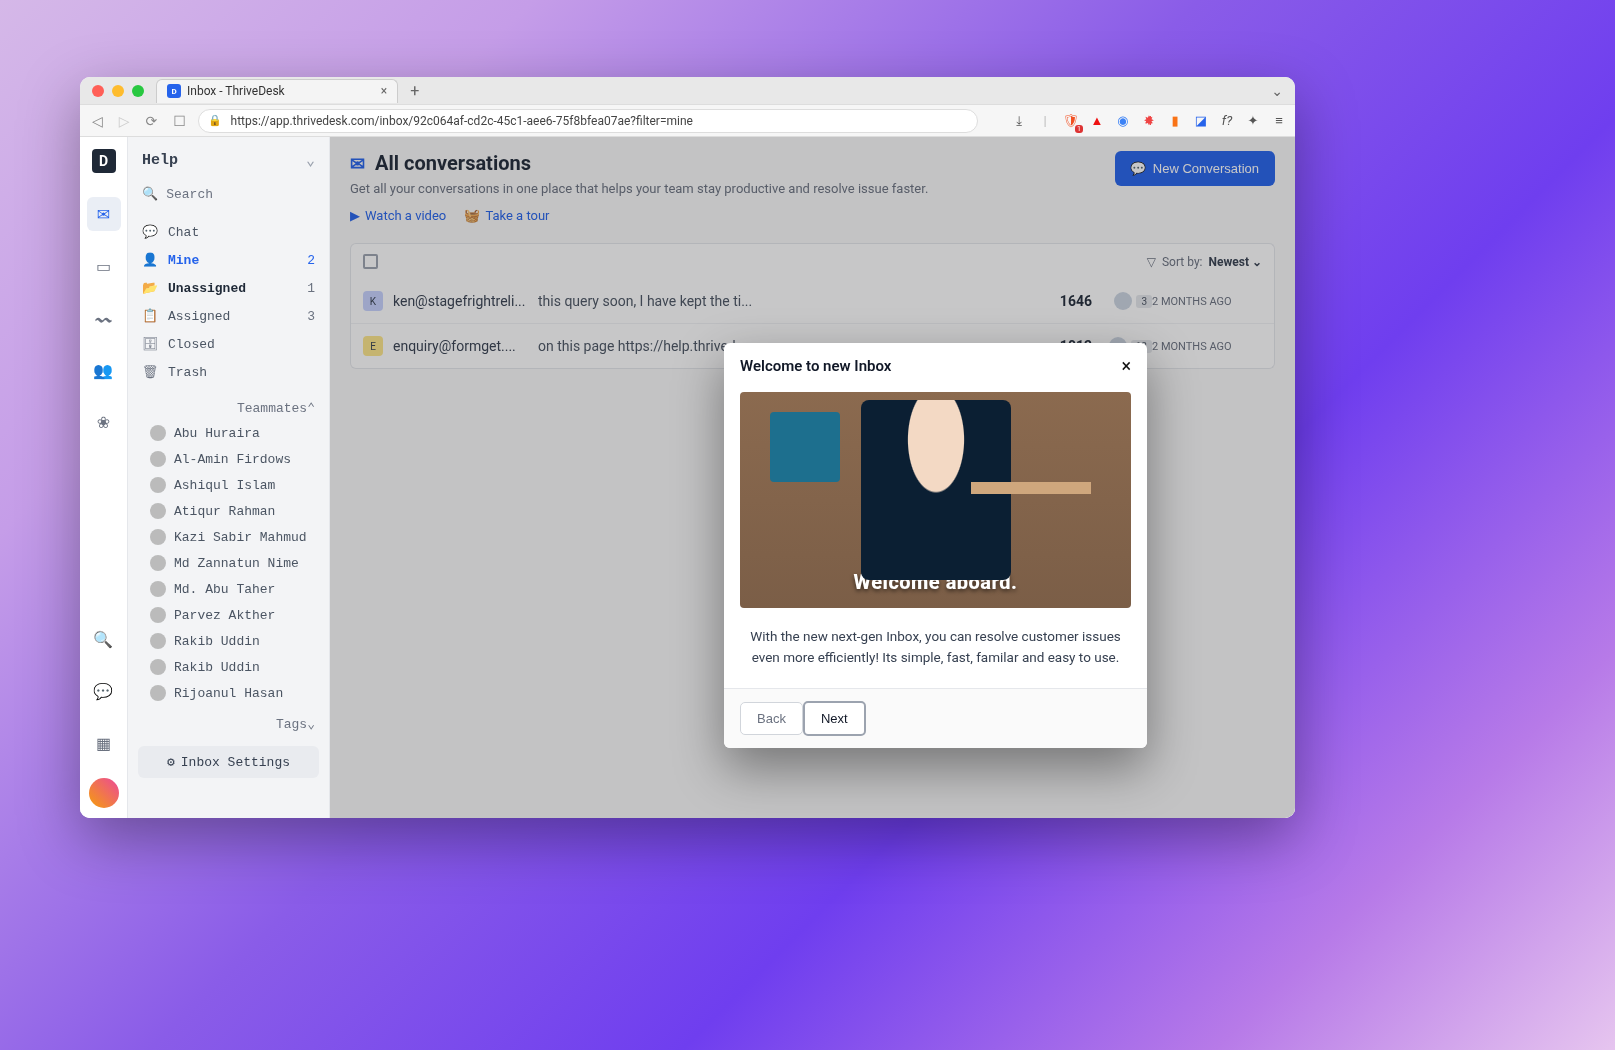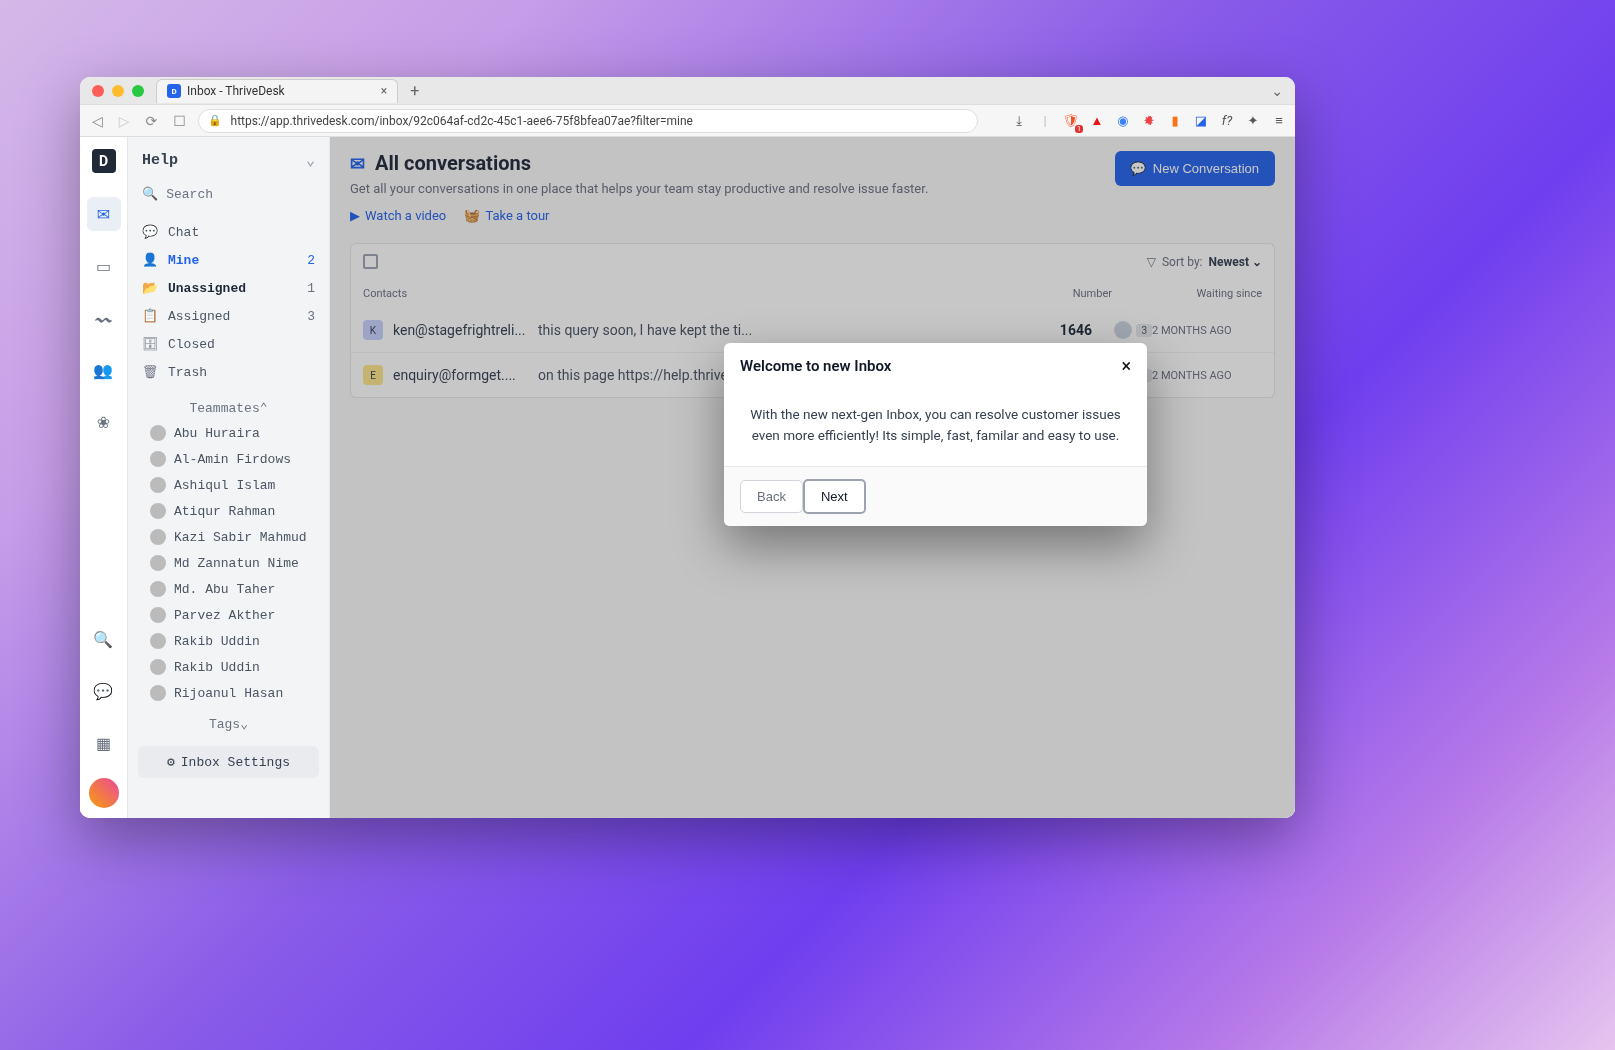--- a/index.html
+++ b/index.html
@@ -80,21 +80,21 @@
   .help-head{display:flex;align-items:center;justify-content:space-between;padding:14px 14px 10px;font-size:15px;font-weight:600;color:#374151}
   .help-head .chev{color:#9ca3af;cursor:pointer}
   .search-row{display:flex;align-items:center;gap:8px;padding:6px 14px 12px;color:#6b7280}
   .sb-group{padding:4px 0}
   .sb-item{display:flex;align-items:center;gap:10px;padding:6px 14px;cursor:pointer}
   .sb-item .ico{width:16px;text-align:center;color:#6b7280}
   .sb-item .cnt{margin-left:auto;color:#6b7280;font-weight:500}
   .sb-item.selected{color:#2563eb;font-weight:600}
   .sb-item.selected .cnt{color:#2563eb}
   .sb-item.bold{font-weight:700;color:#1f2937}
-  .sb-section{display:flex;align-items:center;justify-content:center;padding:10px 14px 4px;color:#6b7280;font-weight:500}
+  .sb-section{display:flex;align-items:center;justify-content:flex-end;padding:10px 14px 4px;color:#6b7280;font-weight:500}
   .teammate{display:flex;align-items:center;gap:8px;padding:5px 14px 5px 22px;cursor:pointer}
   .teammate .av{width:16px;height:16px;border-radius:50%;background:#bbb}
   .inbox-settings{margin:10px;padding:8px;text-align:center;background:#e9ebef;border-radius:6px;cursor:pointer;display:flex;align-items:center;justify-content:center;gap:6px;color:#374151;font-weight:500}
 
   .main{flex:1;display:flex;flex-direction:column;background:#fafafa;position:relative}
   .page-head{padding:14px 20px 6px;display:flex;align-items:flex-start;justify-content:space-between}
   .ph-left{display:flex;flex-direction:column;gap:6px}
   .ph-title{display:flex;align-items:center;gap:10px;font-size:20px;font-weight:700;color:#1f2937}
   .ph-title .ico{color:#2563eb;font-size:18px}
   .ph-sub{color:#6b7280;font-size:13px}
@@ -341,26 +341,20 @@
       </div>
 
       <div class="list-head">
         <div class="chk"></div>
         <div class="sort">
           <span>▽</span>
           <span>Sort by:</span>
           <b><span>Newest</span> ⌄</b>
         </div>
       </div>
-      <div class="col-head">
-        <div class="c1">Contacts</div>
-        <div class="csp"></div>
-        <div class="c2">Number</div>
-        <div class="c3">Waiting since</div>
-      </div>
       <div class="rows" id="rows">
           <div class="row">
     <span class="rbadge" style="background:#c7d2fe;color:#374151">K</span>
     <span class="rcontact">ken@stagefrightreli...</span>
     <span class="rsubj">this query soon, I have kept the ti...</span>
     <span class="rnum">1646</span>
     <span class="ravs">
       <span class="rav"></span>
       <span class="rbdg">3</span>
     </span>
@@ -379,20 +373,24 @@
           </div>
         </div>
 
       <div class="dim"></div>
 
       <div class="modal">
         <div class="modal-head">
           <h3>Welcome to new Inbox</h3>
           <span class="modal-close">×</span>
         </div>
+        <div class="modal-img">
+          <div class="captain"></div>
+          <span>Welcome aboard.</span>
+        </div>
         <div class="modal-body">With the new next-gen Inbox, you can resolve customer issues even more efficiently! Its simple, fast, familar and easy to use.</div>
         <div class="modal-foot">
           <button class="btn btn-back">Back</button>
           <button class="btn btn-next">Next</button>
         </div>
       </div>
     </div>
 
   </div>
 </div>

